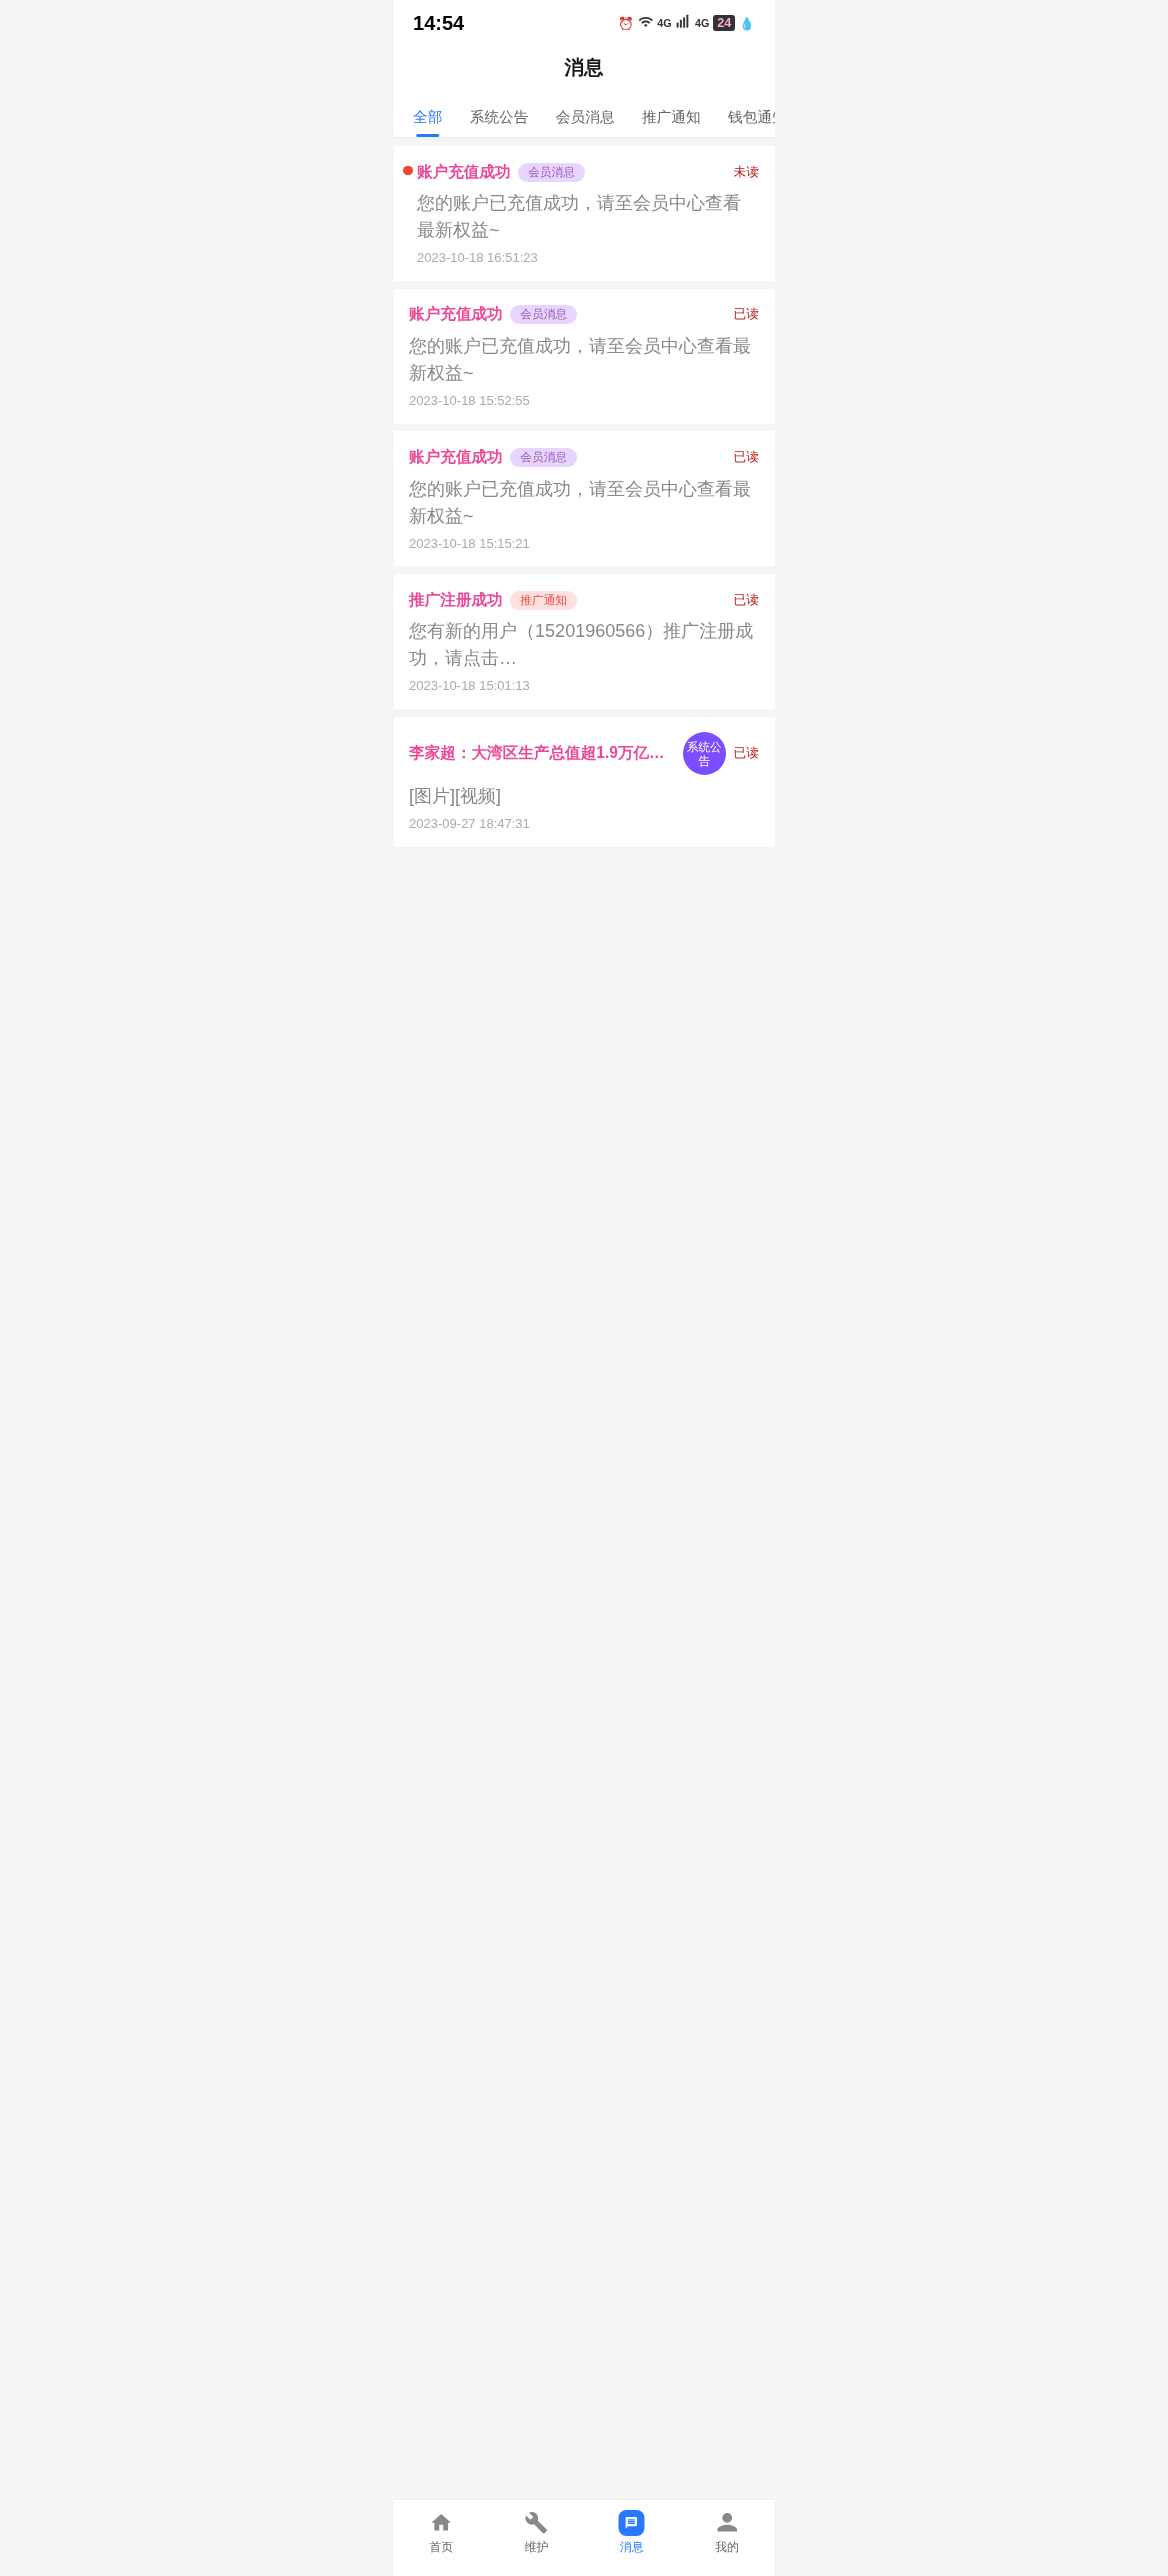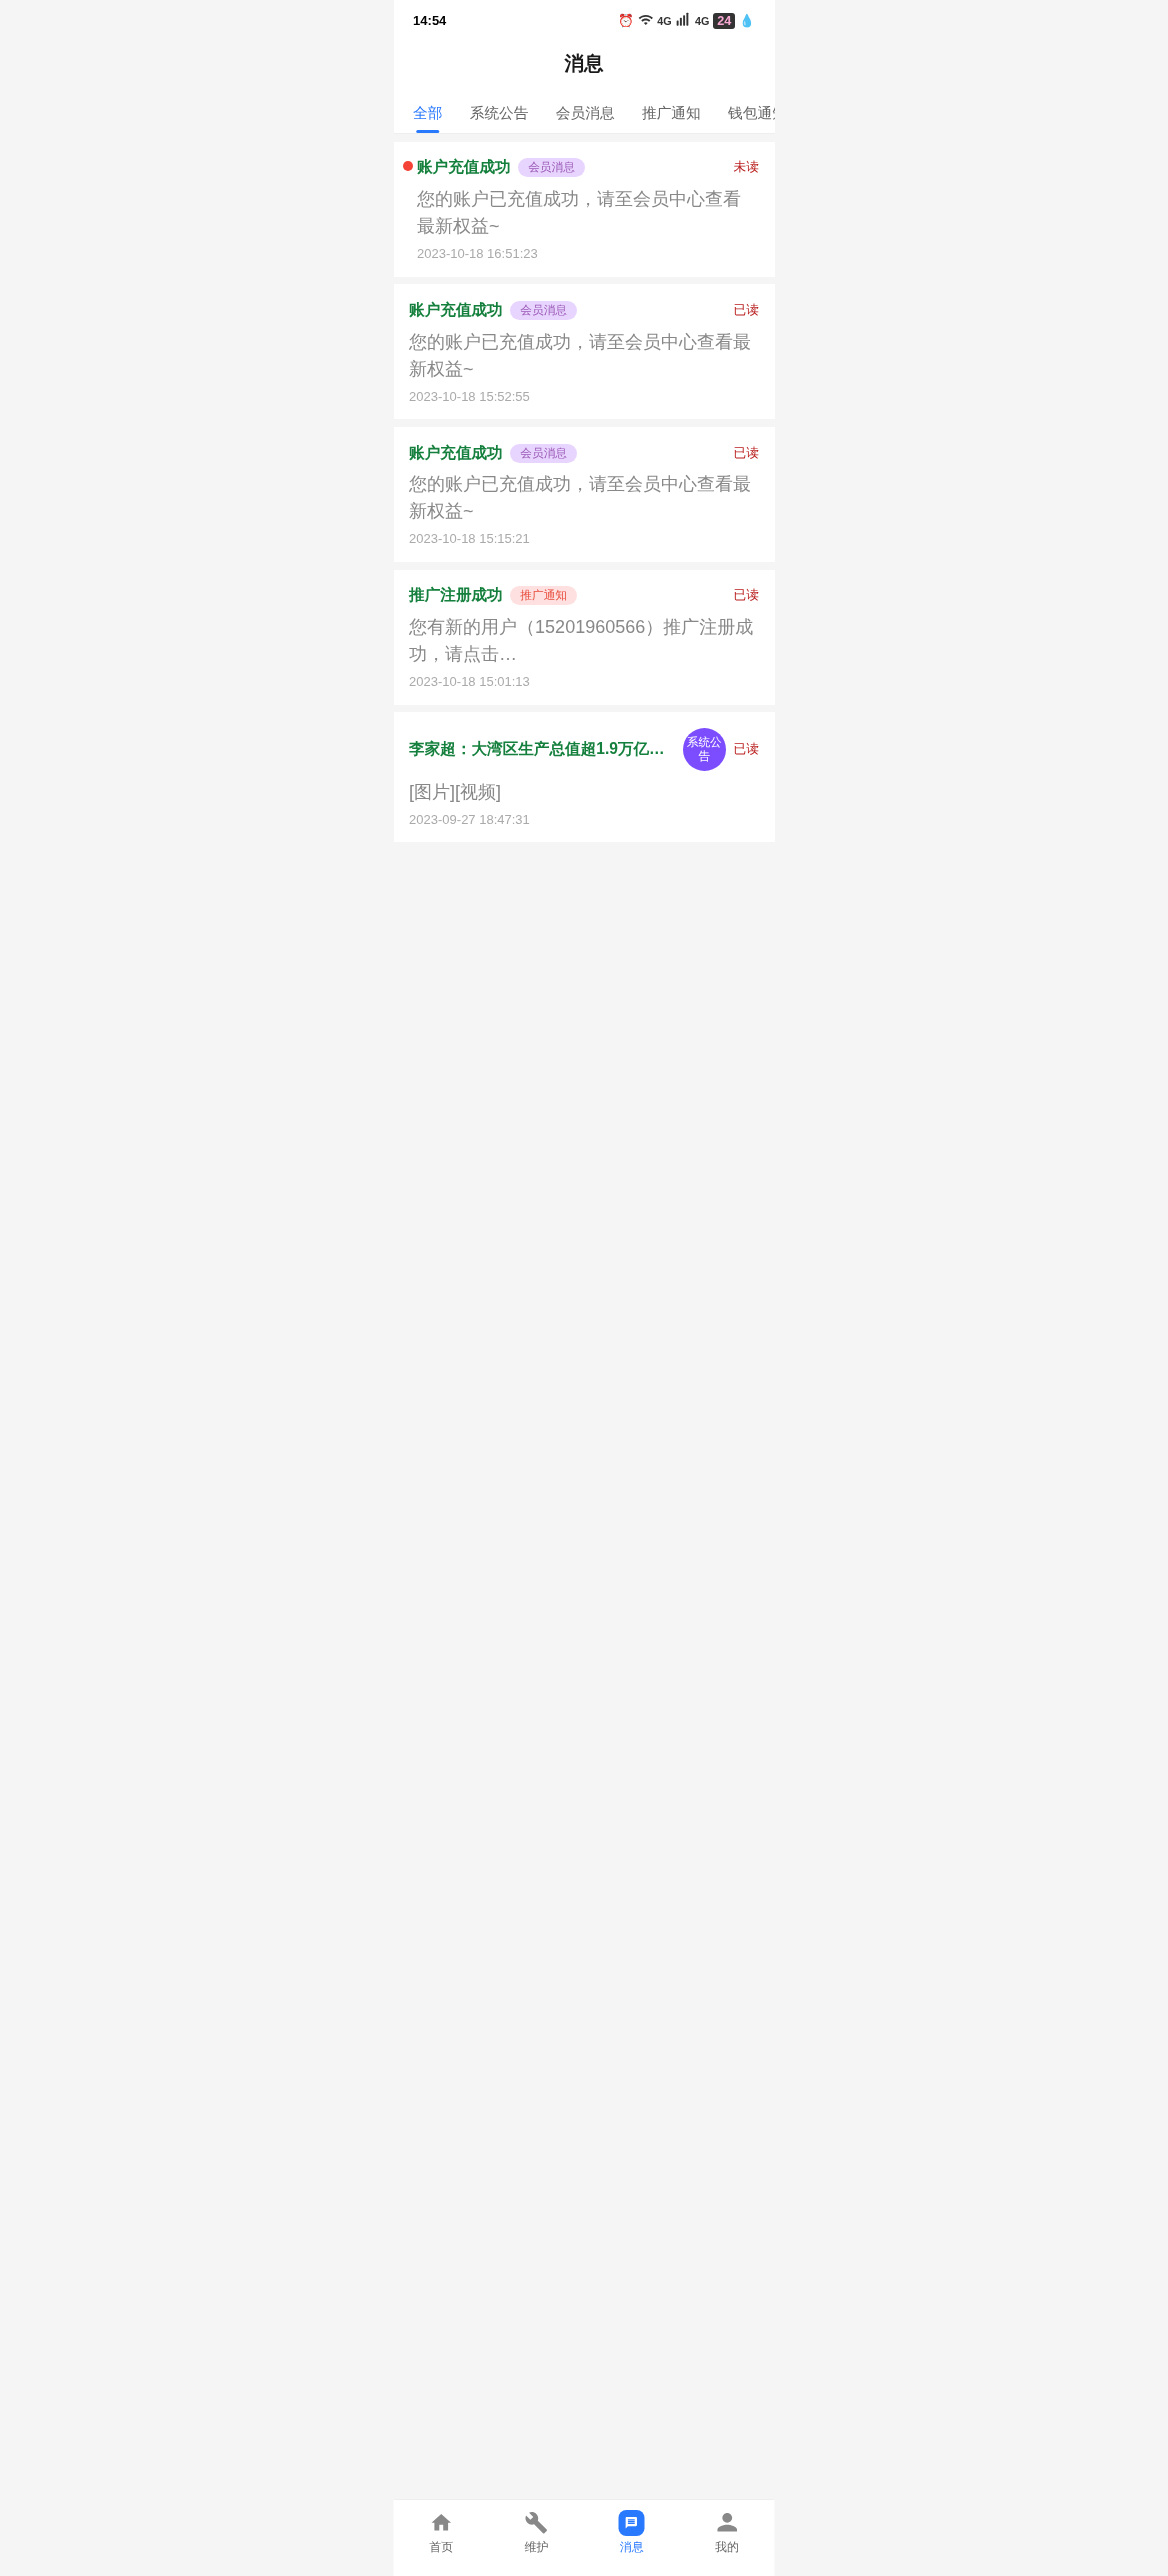--- a/index.html
+++ b/index.html
@@ -18,21 +18,21 @@
     .status-bar {
       background: #fff;
       display: flex;
       justify-content: space-between;
       align-items: center;
       padding: 11.7px 19.6px 7.8px;
       font-size: 14.7px;
       font-weight: 600;
     }
     .status-time {
-      font-size: 13px;
+      font-size: 20px;
       font-weight: 700;
       color: #000;
     }
     .status-icons {
       display: flex;
       align-items: center;
       gap: 3.9px;
       font-size: 11.7px;
       color: #333;
     }
@@ -131,21 +131,21 @@
       border-radius: 50%;
       flex-shrink: 0;
       position: absolute;
       left: 9.8px;
       top: 19.6px;
     }
 
     .message-title {
       font-size: 15.6px;
       font-weight: 700;
-      color: #15803d;
+      color: #ec4899;
       text-align: right;
     }
 
     .tag {
       padding: 2px 9.8px;
       border-radius: 19.6px;
       font-size: 11.7px;
       font-weight: 500;
       flex-shrink: 0;
     }

